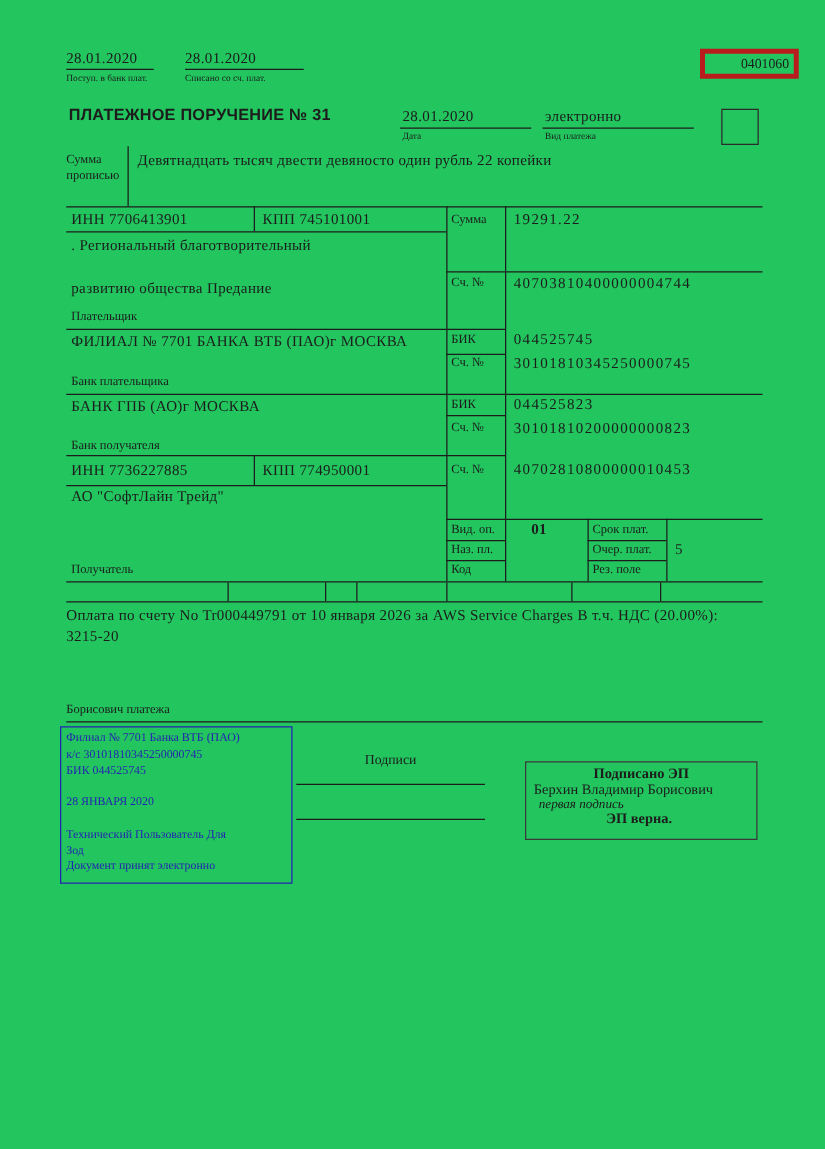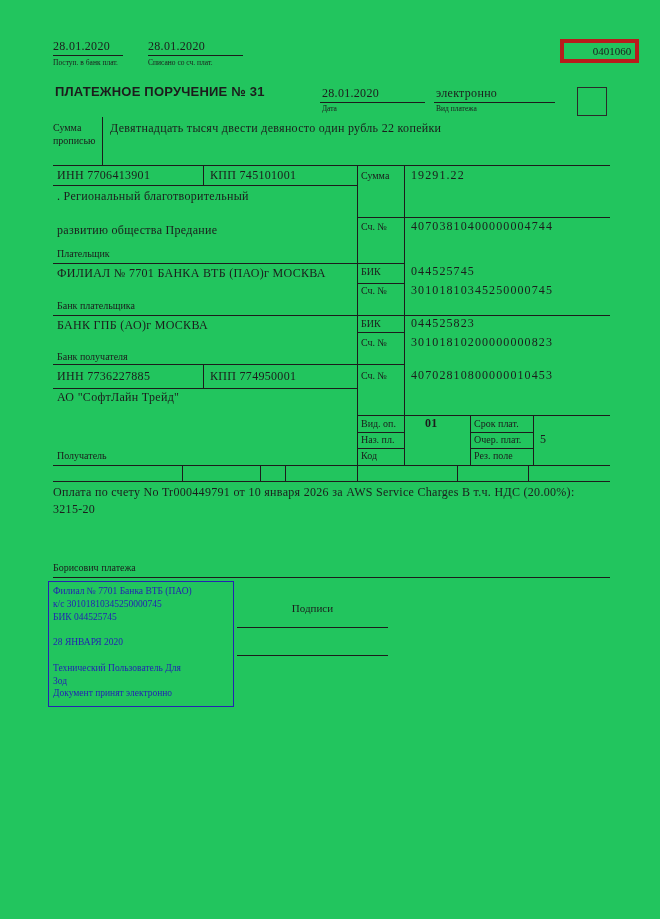--- a/index.html
+++ b/index.html
@@ -159,14 +159,20 @@
     <div></div>
     <div>Технический Пользователь Для</div>
     <div>Зод</div>
     <div>Документ принят электронно</div>
   </div>
 
   <div class="center-block f11" style="left:237px; top:582px; width:151px;margin-top:20px;">Подписи</div>
   <div class="hl" style="left:237px; top:627px; width:151px;"></div>
   <div class="hl" style="left:237px; top:655px; width:151px;"></div>
 
+  <div class="epbox">
+    <div class="ep-title">Подписано ЭП</div>
+    <div class="ep-name">Берхин Владимир Борисович</div>
+    <div class="ep-sub">первая подпись</div>
+    <div class="ep-ver">ЭП верна.</div>
+  </div>
 
 </div>
 
 </body></html>

